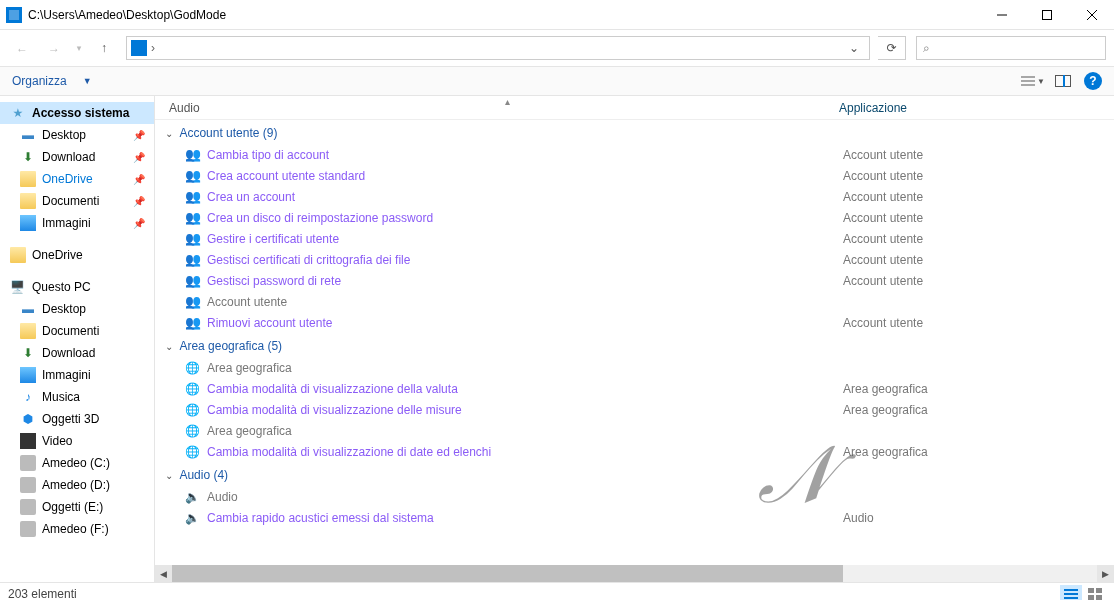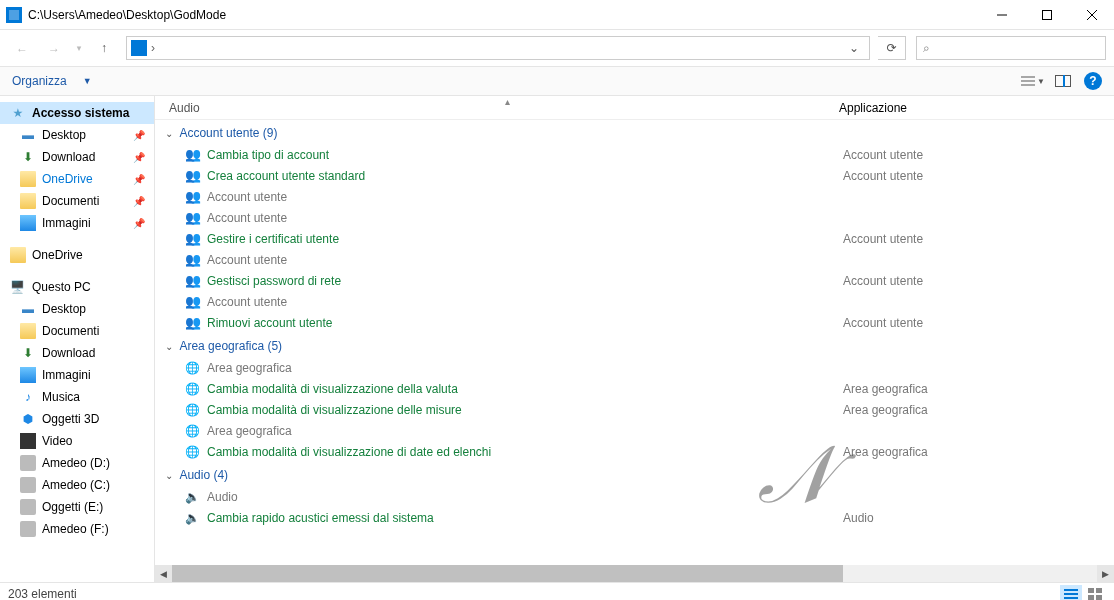--- a/index.html
+++ b/index.html
@@ -33,29 +33,29 @@
 .side-item { height: 22px; display: flex; align-items: center; padding-left: 20px; gap: 6px; color:#000; white-space:nowrap;}
 .side-item.root { padding-left: 10px; }
 .side-item.selected { background: #cce8ff; }
 .side-item .ico { width:16px; height:16px; display:flex; align-items:center; justify-content:center; font-size:12px;}
 .pin { margin-left:auto; margin-right:8px; color:#888; font-size:10px;}
 .side-sep { height: 10px; }
 
 .content { flex: 1; display: flex; flex-direction: column; overflow: hidden; }
 .col-head { height: 24px; display: flex; align-items: center; padding-left: 14px; border-bottom: 1px solid #eee; position:relative;}
 .col-name { width: 670px; color:#555;}
-.col-app { color:#000000;}
+.col-app { color:#0c4a6e;}
 .sort-ind { position:absolute; left: 350px; top:0; color:#888; font-size:10px;}
 
 .listing { flex:1; overflow-y:auto; overflow-x:auto; padding-left:4px;}
 .group-head { display:flex; align-items:center; gap:6px; padding: 6px 0 4px 6px; color:#1e5aa8;}
 .group-head .chev { color:#555; font-size:10px;}
 .row { display:flex; align-items:center; height:21px;}
 .row .ico { width:16px; height:16px; margin-left: 26px; margin-right:6px; display:flex; align-items:center; justify-content:center;}
-.row .name { width: 636px; color:#15803d;}
+.row .name { width: 636px; color:#8b5cf6;}
 .row .app { color:#777;}
 
 .hscroll { height:17px; background:#f0f0f0; display:flex; align-items:center;}
 .hscroll .thumb { width:70%; height:100%; background:#c0c0c0;}
 .hscroll .arrow { width:17px; height:17px; background:#e6e6e6; display:flex; align-items:center; justify-content:center; color:#555; font-size:9px;}
 
 .status { height: 22px; border-top:1px solid #e5e5e5; display:flex; align-items:center; padding:0 8px; color:#444;}
 .status .sp { flex:1;}
 .status .view-ico { width:22px; height:18px; display:flex; align-items:center; justify-content:center; margin-left:2px;}
 
@@ -211,25 +211,25 @@
         <div class="side-item">
           <span class="ico ico-3d">⬢</span>
           <span>Oggetti 3D</span>
         </div>
         <div class="side-item">
           <span class="ico ico-video"></span>
           <span>Video</span>
         </div>
         <div class="side-item">
           <span class="ico ico-drive"></span>
+          <span>Amedeo (C:)</span>
+        </div>
+        <div class="side-item">
+          <span class="ico ico-drive"></span>
           <span>Amedeo (D:)</span>
-        </div>
-        <div class="side-item">
-          <span class="ico ico-drive"></span>
-          <span>Amedeo (C:)</span>
         </div>
         <div class="side-item">
           <span class="ico ico-drive"></span>
           <span>Oggetti (E:)</span>
         </div>
         <div class="side-item">
           <span class="ico ico-drive"></span>
           <span>Amedeo (F:)</span>
         </div>
       </div>
@@ -251,33 +251,36 @@
           <span class="name">Cambia tipo di account</span>
           <span class="app">Account utente</span>
         </div>
         <div class="row">
           <span class="ico ico-users">👥</span>
           <span class="name">Crea account utente standard</span>
           <span class="app">Account utente</span>
         </div>
         <div class="row">
           <span class="ico ico-users">👥</span>
-          <span class="app">Account utente</span>
-        </div>
-        <div class="row">
-          <span class="ico ico-users">👥</span>
+          <span class="name">Crea un account</span>
+          <span class="app">Account utente</span>
+        </div>
+        <div class="row">
+          <span class="ico ico-users">👥</span>
+          <span class="name">Crea un disco di reimpostazione password</span>
           <span class="app">Account utente</span>
         </div>
         <div class="row">
           <span class="ico ico-users">👥</span>
           <span class="name">Gestire i certificati utente</span>
           <span class="app">Account utente</span>
         </div>
         <div class="row">
           <span class="ico ico-users">👥</span>
+          <span class="name">Gestisci certificati di crittografia dei file</span>
           <span class="app">Account utente</span>
         </div>
         <div class="row">
           <span class="ico ico-users">👥</span>
           <span class="name">Gestisci password di rete</span>
           <span class="app">Account utente</span>
         </div>
         <div class="row">
           <span class="ico ico-users">👥</span>
           <span class="app">Account utente</span>

